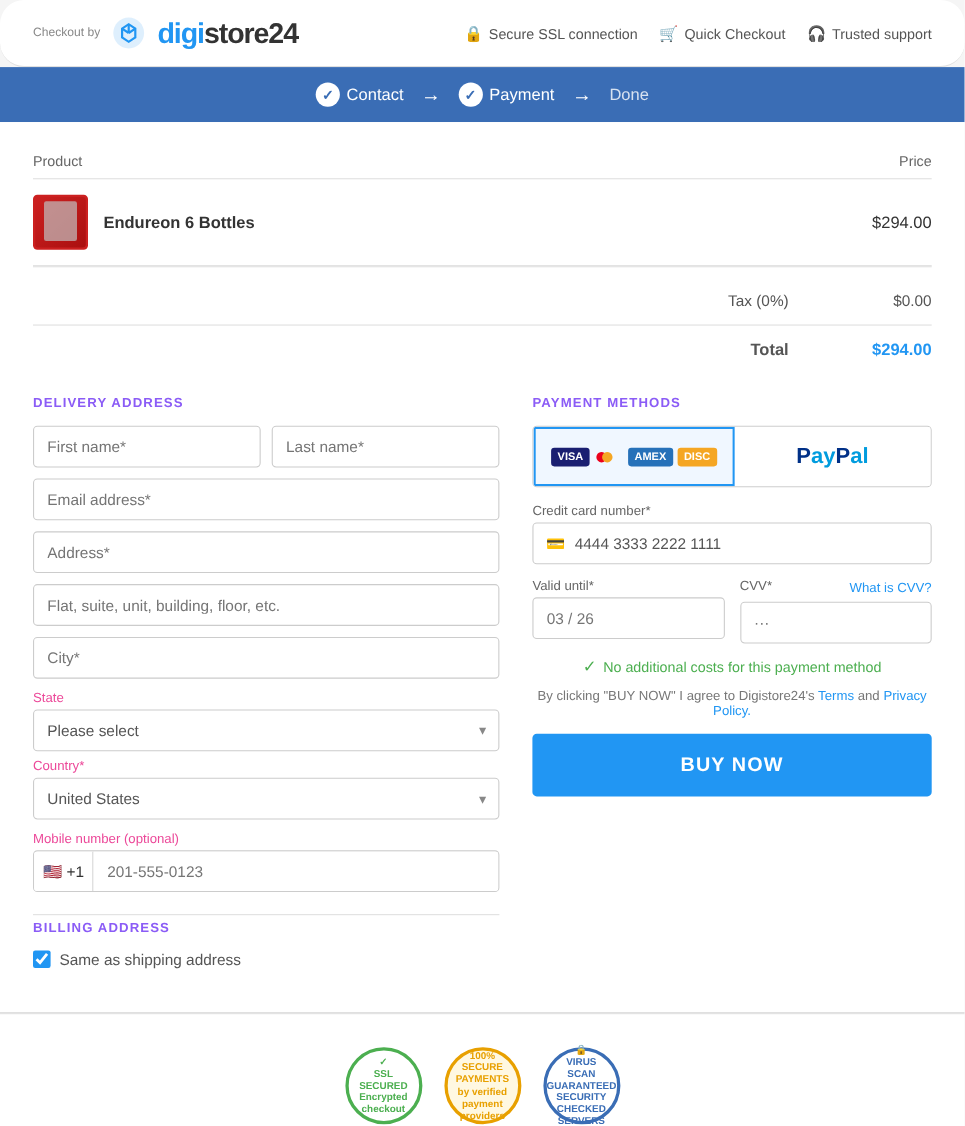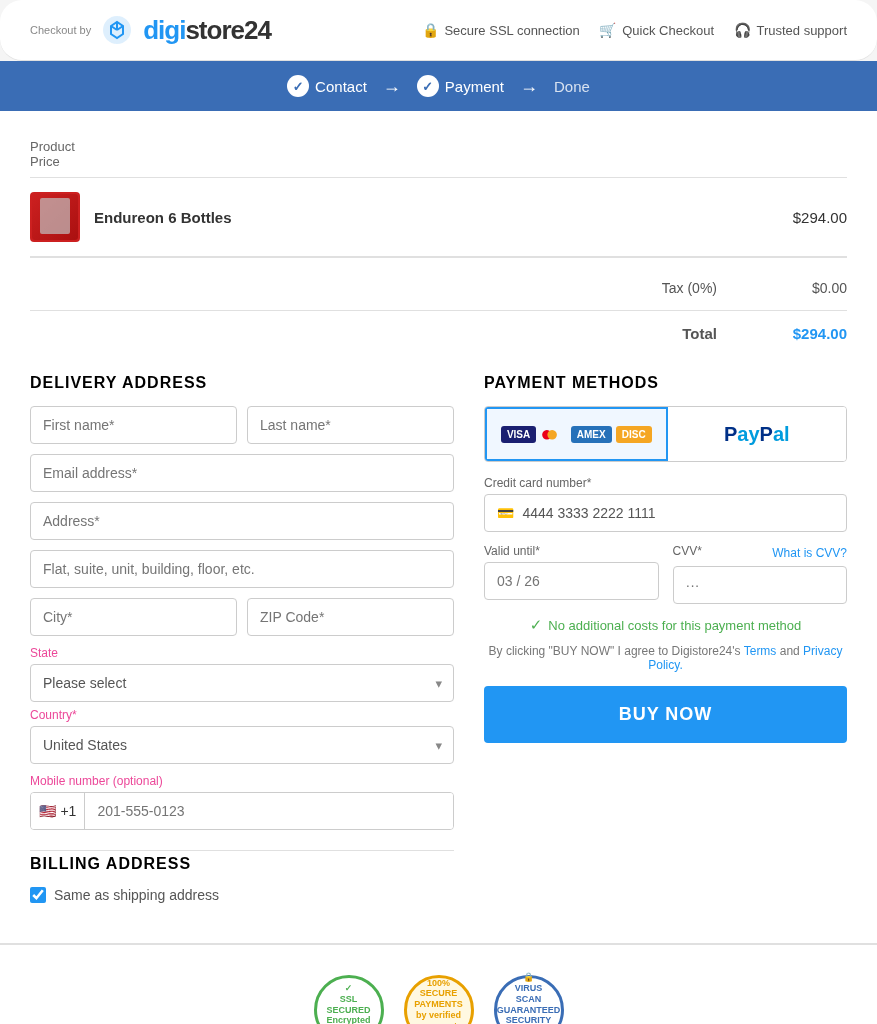--- a/index.html
+++ b/index.html
@@ -105,21 +105,20 @@
       border-bottom: 1px solid #e0e0e0;
       margin-bottom: 10px;
     }
     .product-header {
       display: flex;
       justify-content: space-between;
       padding: 8px 0;
       color: #666;
       font-size: 13px;
       border-bottom: 1px solid #e0e0e0;
-      flex-direction: column;
     }
     .product-row {
       display: flex;
       align-items: center;
       padding: 14px 0;
       border-bottom: 1px solid #e0e0e0;
     }
     .product-img {
       width: 50px; height: 50px;
       background: #cc2020;
@@ -179,23 +178,23 @@
       display: flex;
       gap: 30px;
       margin-top: 20px;
     }
     .left-col { flex: 1; }
     .right-col { flex: 1; }
 
     
     .section-label {
       font-weight: bold;
-      font-size: 16px;
+      font-size: 12px;
       letter-spacing: 1px;
-      color: #000000;
+      color: #8b5cf6;
       margin-bottom: 14px;
       text-transform: uppercase;
     }
 
     
     .form-row {
       display: flex;
       gap: 10px;
       margin-bottom: 10px;
     }
@@ -532,21 +531,20 @@
       <div class="form-row">
         <input class="form-input" type="text" placeholder="Address*" style="">
       </div>
 
       <div class="form-row">
         <input class="form-input" type="text" placeholder="Flat, suite, unit, building, floor, etc." style="">
       </div>
 
       <div class="form-row">
         <input class="form-input" type="text" placeholder="City*" style="">
-        <input class="form-input" type="text" placeholder="ZIP Code*" style="">
       </div>
 
       <label class="form-label">State</label>
       <div class="select-wrapper">
         <select class="form-select">
           <option>Please select</option>
           <option>Alabama</option>
           <option>Alaska</option>
           <option>California</option>
           <option>New York</option>

